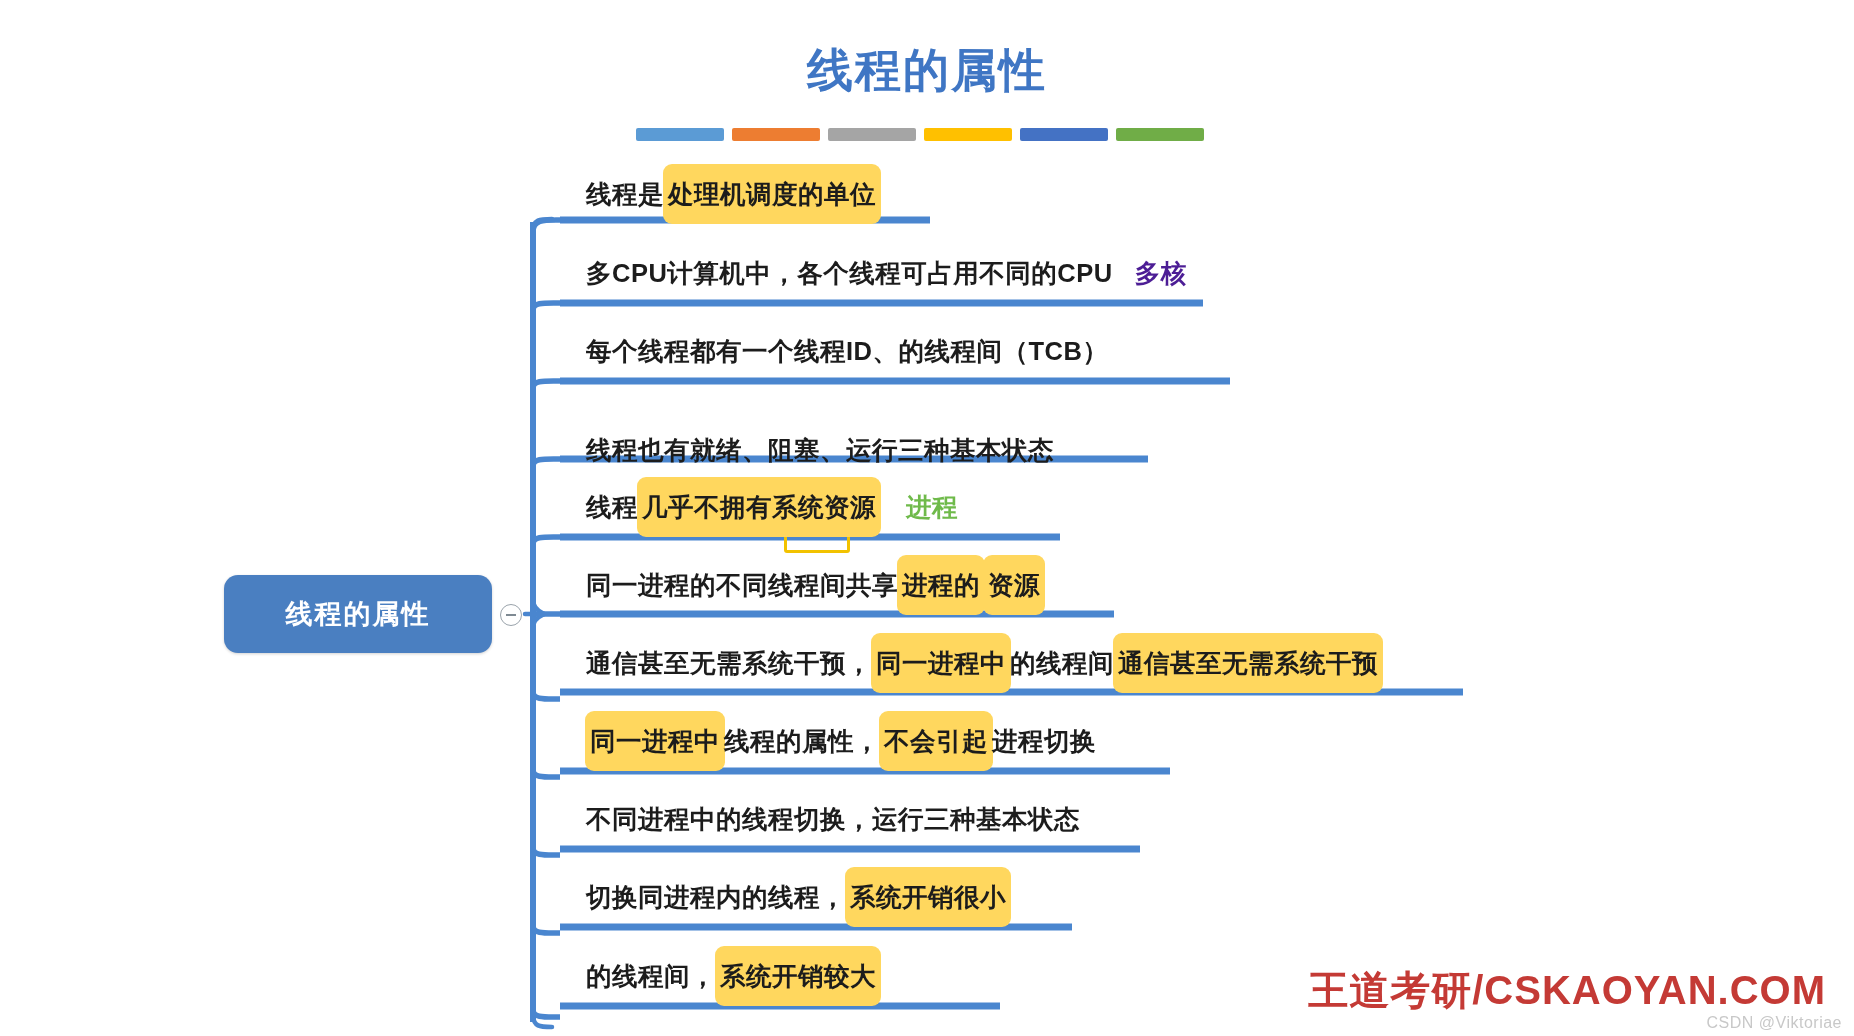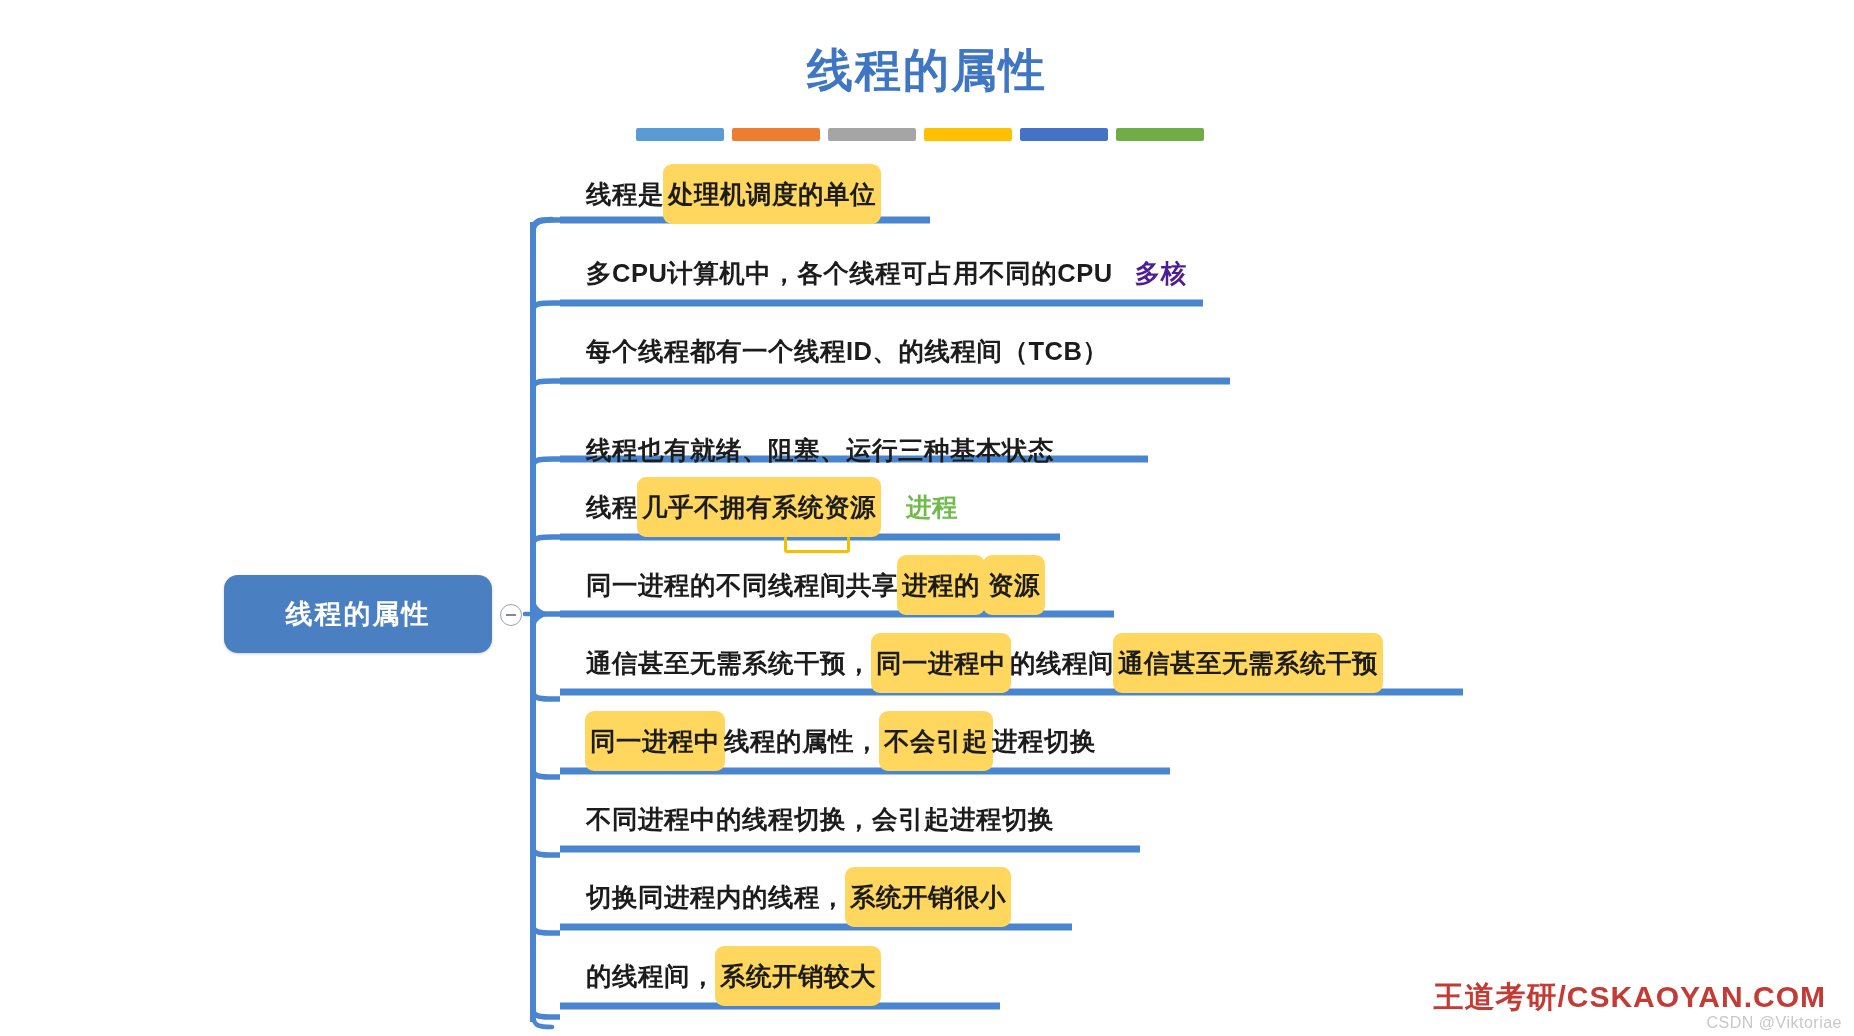--- a/index.html
+++ b/index.html
@@ -132,21 +132,21 @@
     border: 3px solid #f2c200;
     border-radius: 3px;
     box-sizing: border-box;
   }
 
   
   #wm-main {
     position: absolute;
     right: 28px;
     bottom: 18px;
-    font-size: 30px;
+    font-size: 40px;
     font-weight: 700;
     color: #c43a35;
     letter-spacing: 1px;
     font-family: "Liberation Sans", sans-serif;
   }
   #wm-sub {
     position: absolute;
     right: 12px;
     bottom: 4px;
     font-size: 16px;
@@ -244,21 +244,21 @@
 
 <div class="leaf" style="top:649px">
   <span class="txt">通信甚至无需系统干预，</span><span class="txt hl">同一进程中</span><span class="txt">的线程间</span><span class="txt hl">通信甚至无需系统干预</span>
 </div>
 
 <div class="leaf" style="top:727px">
   <span class="txt hl">同一进程中</span><span class="txt">线程的属性，</span><span class="txt hl">不会引起</span><span class="txt">进程切换</span>
 </div>
 
 <div class="leaf" style="top:805px">
-  <span class="txt">不同进程中的线程切换，会引起进程切换</span>
+  <span class="txt">不同进程中的线程切换，运行三种基本状态</span>
 </div>
 
 <div class="leaf" style="top:883px">
   <span class="txt">切换同进程内的线程，</span><span class="txt hl">系统开销很小</span>
 </div>
 
 <div class="leaf" style="top:962px">
   <span class="txt">的线程间，</span><span class="txt hl">系统开销较大</span>
 </div>
 

